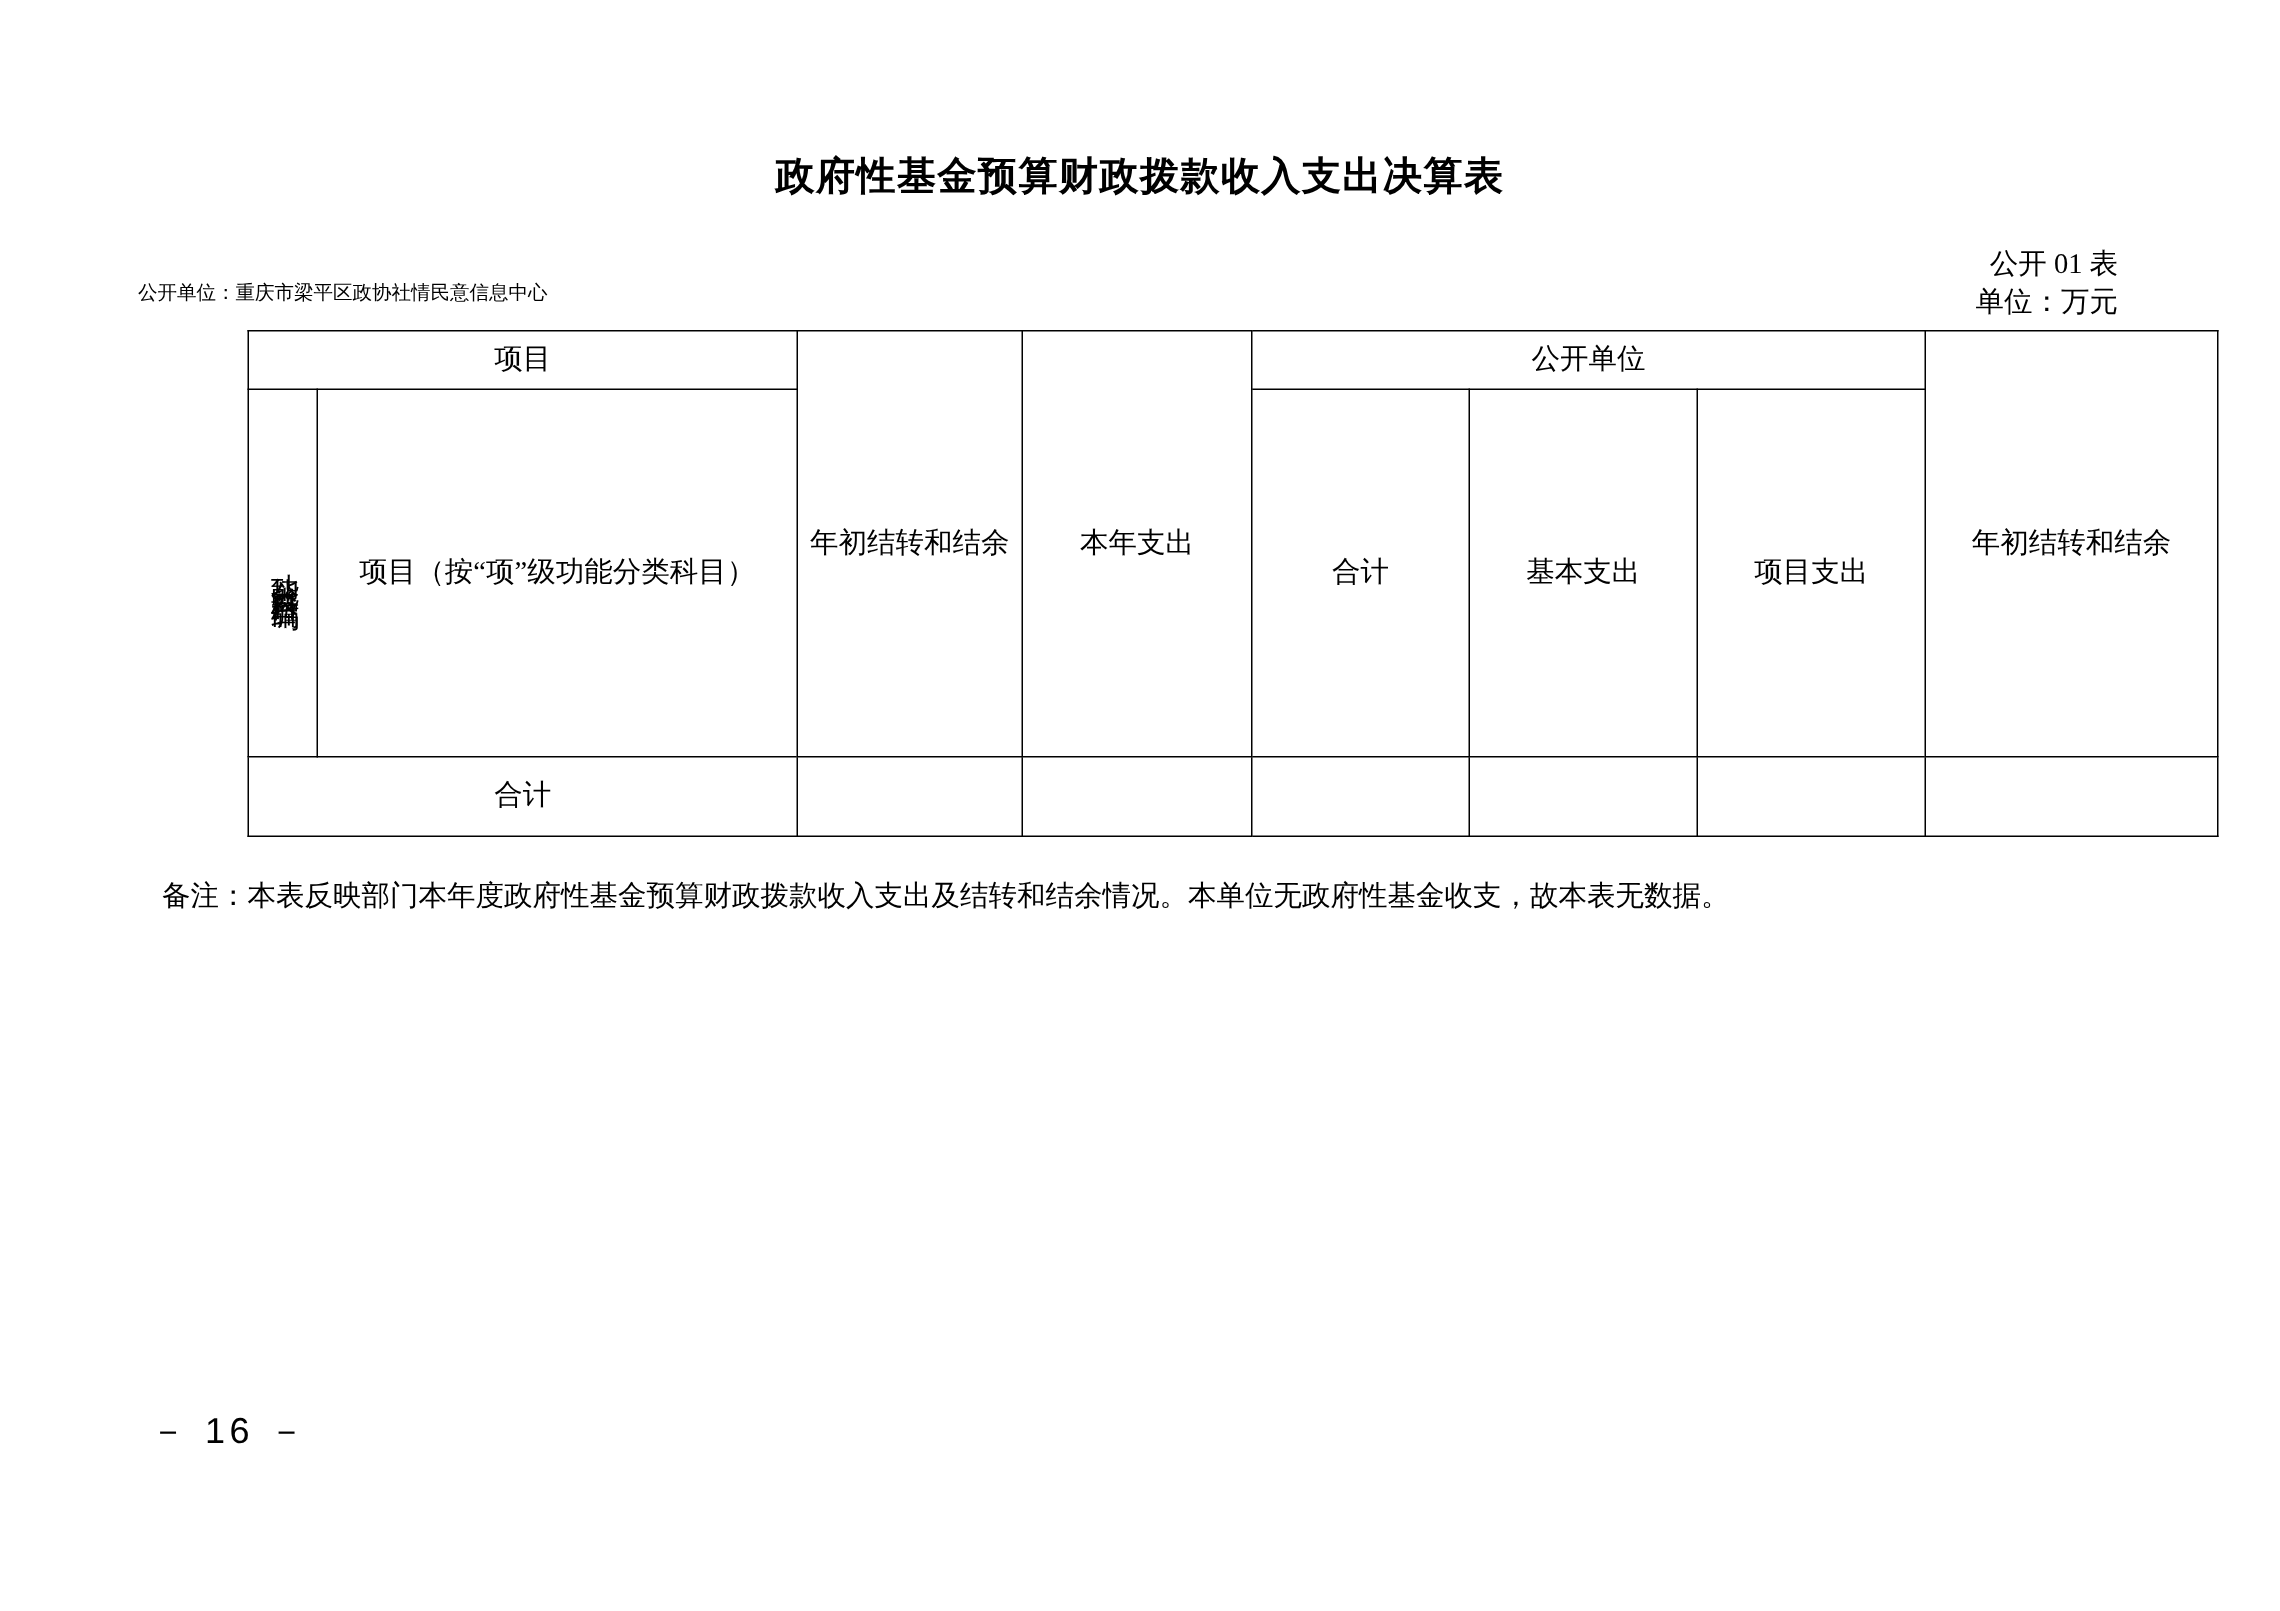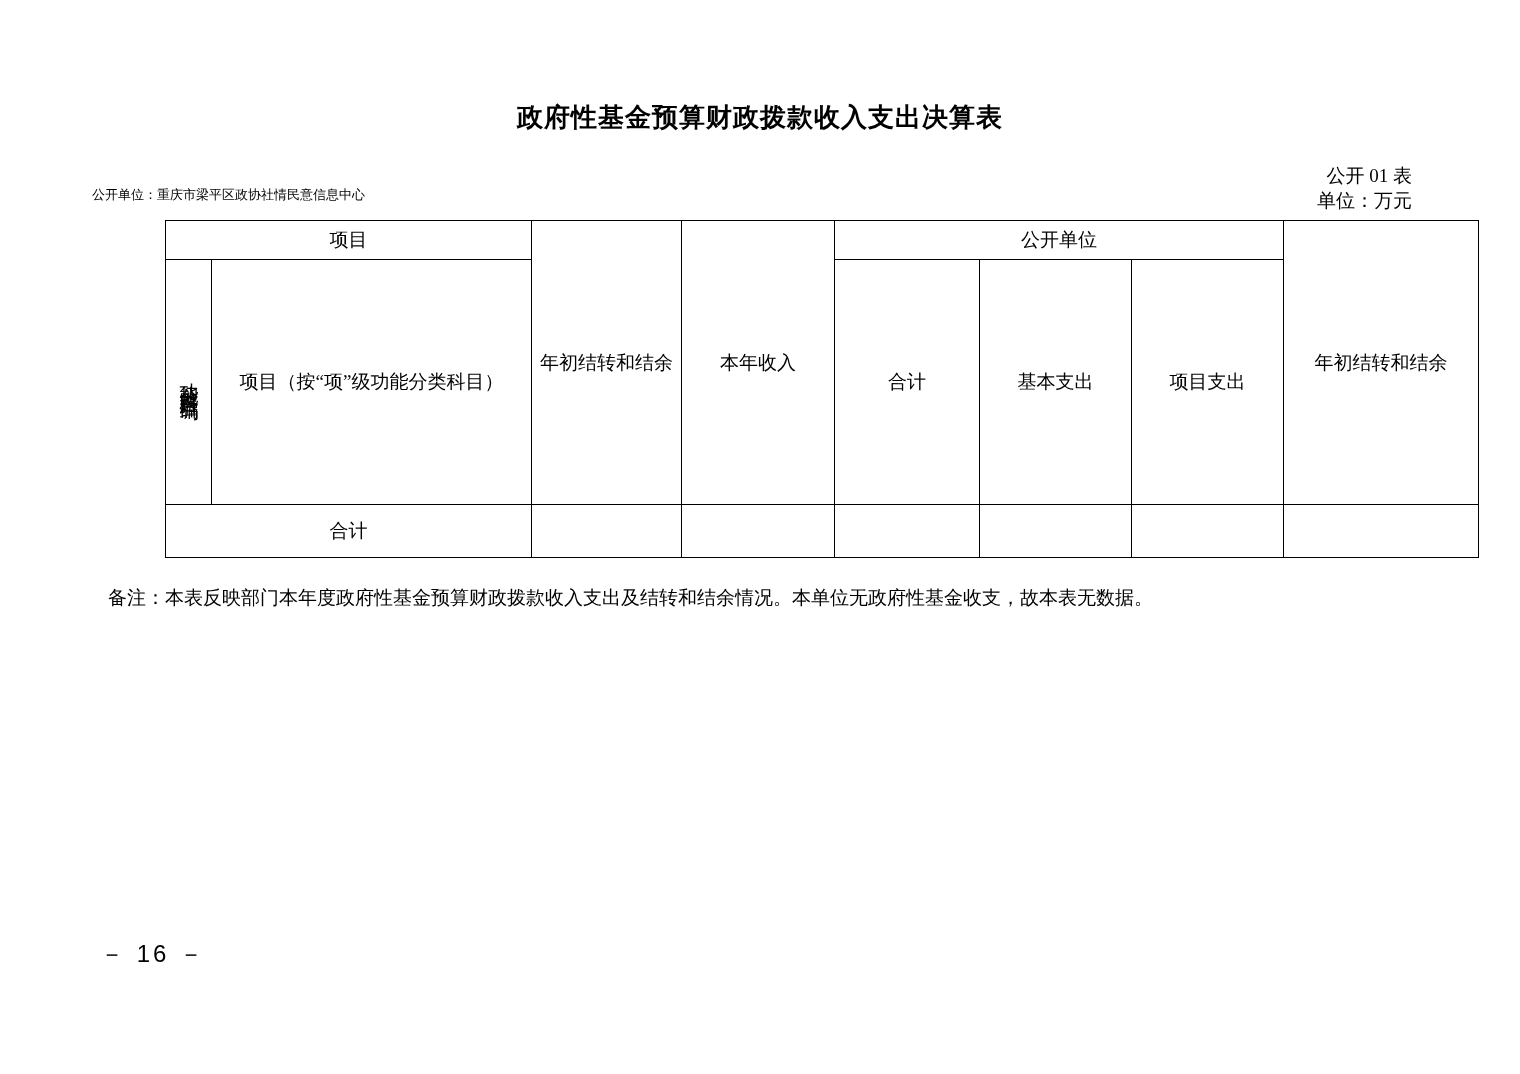--- a/index.html
+++ b/index.html
@@ -120,21 +120,21 @@
       <col style="width:153px">
       <col style="width:145px">
       <col style="width:152px">
       <col style="width:152px">
       <col style="width:195px">
     </colgroup>
     <tbody>
         <tr class="r1">
       <td class="col-code" colspan="2">项目</td>
       <td class="col-carry" rowspan="2">年初结转和结余</td>
-      <td class="col-income" rowspan="2">本年收入</td>
+      <td class="col-income" rowspan="2">本年支出</td>
       <td colspan="3">公开单位</td>
       <td class="col-end" rowspan="2">年初结转和结余</td>
     </tr>
     <tr class="r2">
       <td class="col-code">
         <span class="vert">功能分类科目编码</span>
       </td>
       <td class="col-item">项目（按“项”级功能分类科目）</td>
       <td class="col-total">合计</td>
       <td class="col-basic">基本支出</td>

